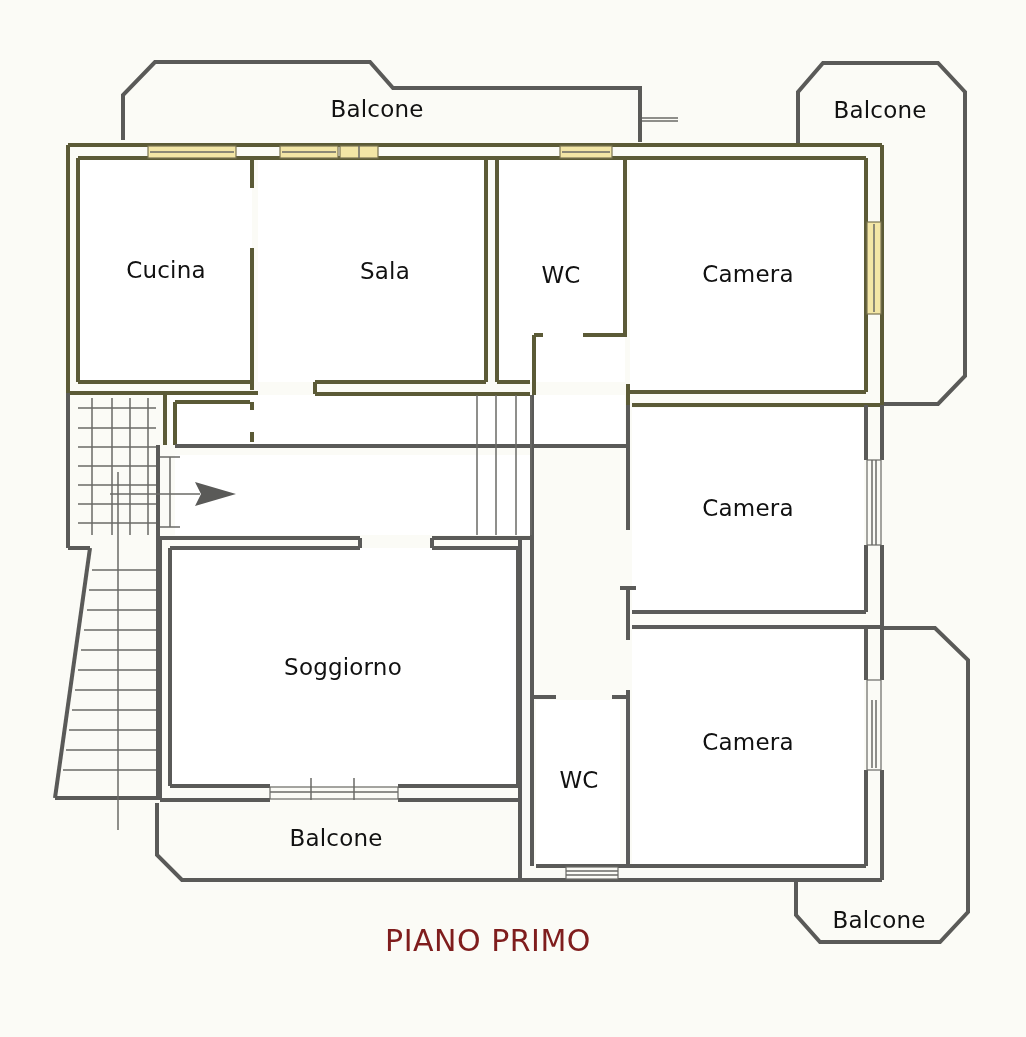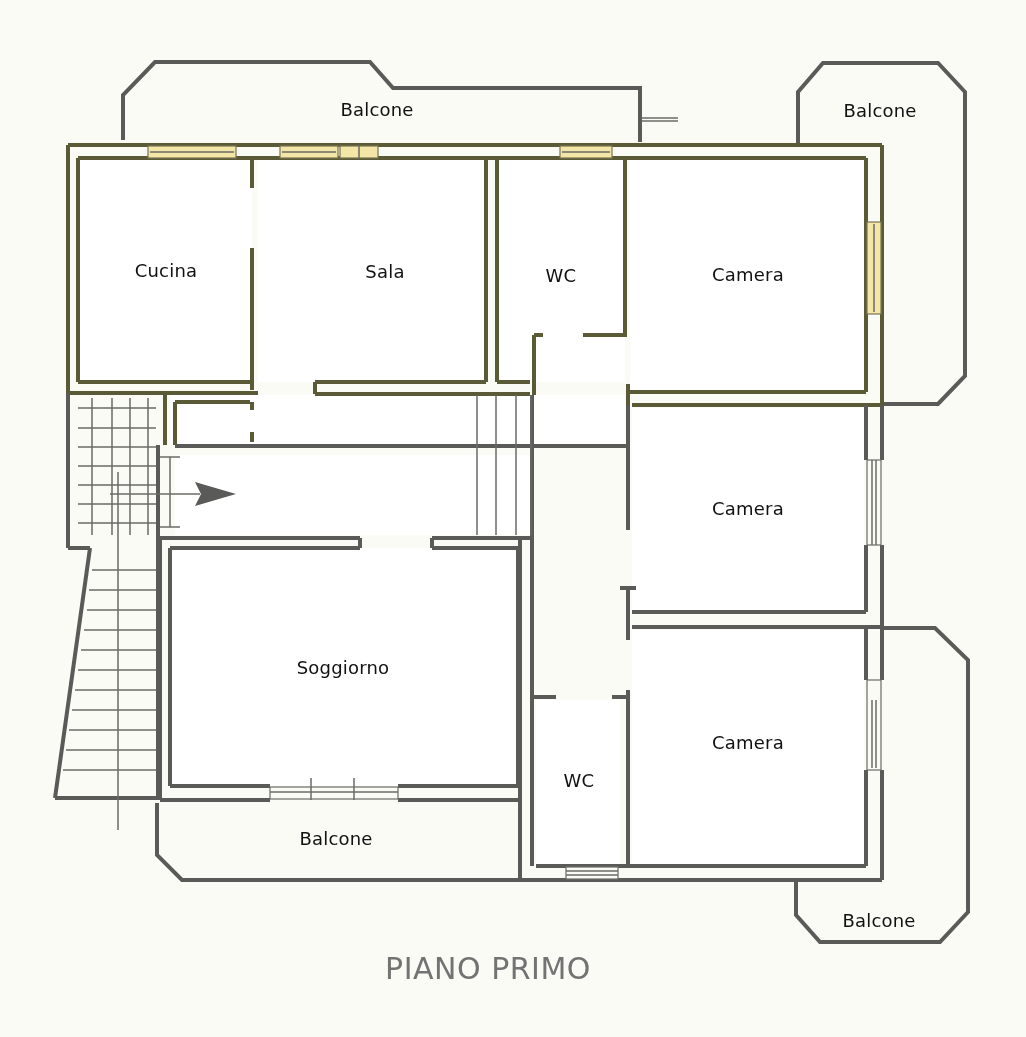--- a/index.html
+++ b/index.html
@@ -1,22 +1,22 @@
 <!DOCTYPE html>
 <html><head>
 <meta charset="utf-8">
 <style>
   html, body { margin:0; padding:0; }
   body { width:1026px; height:1037px; background:#fbfbf6; position:relative; overflow:hidden;
          font-family:"DejaVu Sans", sans-serif; }
   #plan { position:absolute; left:0; top:0; width:1026px; height:1037px; }
-  .lbl { position:absolute; font-family:"DejaVu Sans", sans-serif; font-size:18px; color:#111;
+  .lbl { position:absolute; font-family:"DejaVu Sans", sans-serif; font-size:23px; color:#111;
          transform:translate(-50%,-50%); white-space:nowrap; letter-spacing:0.2px; }
-  .title { position:absolute; left:488px; top:968px; transform:translate(-50%,-50%);
-           font-family:"DejaVu Sans", sans-serif; font-size:30px; color:#737373; letter-spacing:0.5px; white-space:nowrap; }
+  .title { position:absolute; left:488px; top:940px; transform:translate(-50%,-50%);
+           font-family:"DejaVu Sans", sans-serif; font-size:30px; color:#7f1d1d; letter-spacing:0.5px; white-space:nowrap; }
   .wall-y { fill:none; stroke:#5b5a36; stroke-width:4; }
   .wall-g { fill:none; stroke:#5a5a58; stroke-width:4; }
   .thin { fill:none; stroke:#6a6a66; stroke-width:1.5; }
   .win-y { fill:#f3e6a6; stroke:#7a7452; stroke-width:1.2; }
   .win-g { fill:#fbfbf6; stroke:#6a6a66; stroke-width:1.2; }
 </style>
 </head>
 <body>
 
 <svg id="plan" viewBox="0 0 1026 1037" xmlns="http://www.w3.org/2000/svg">

